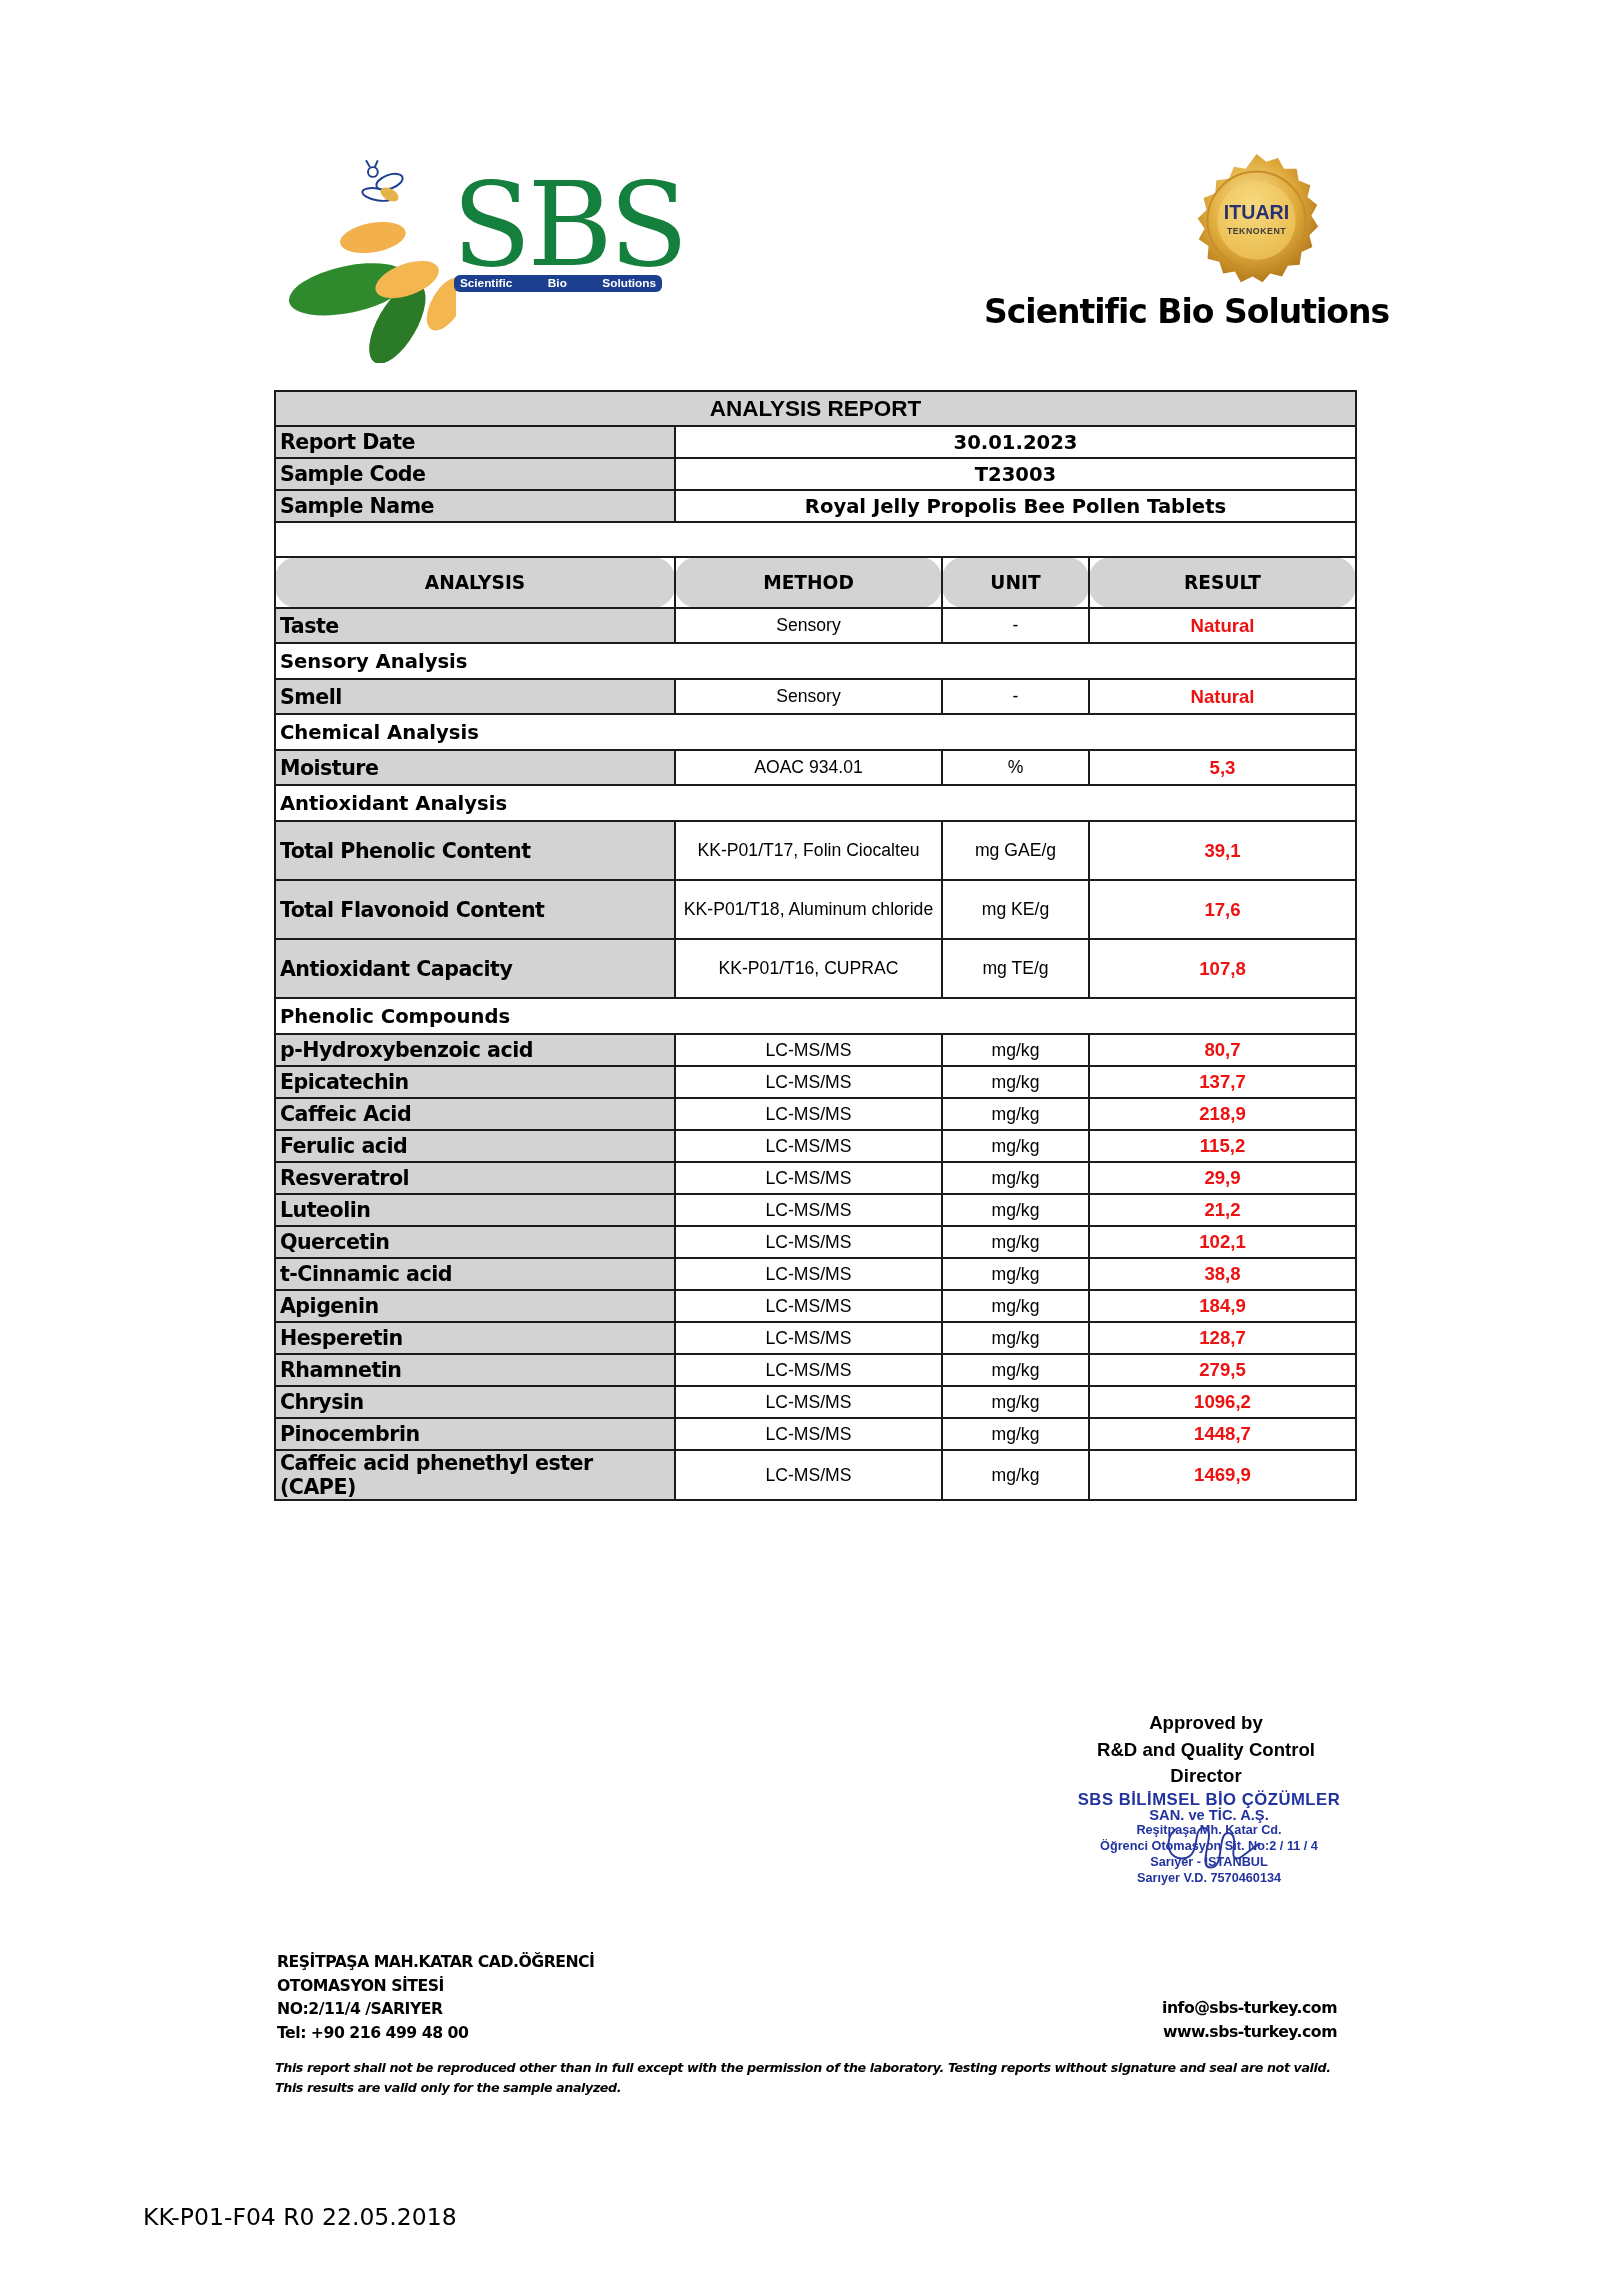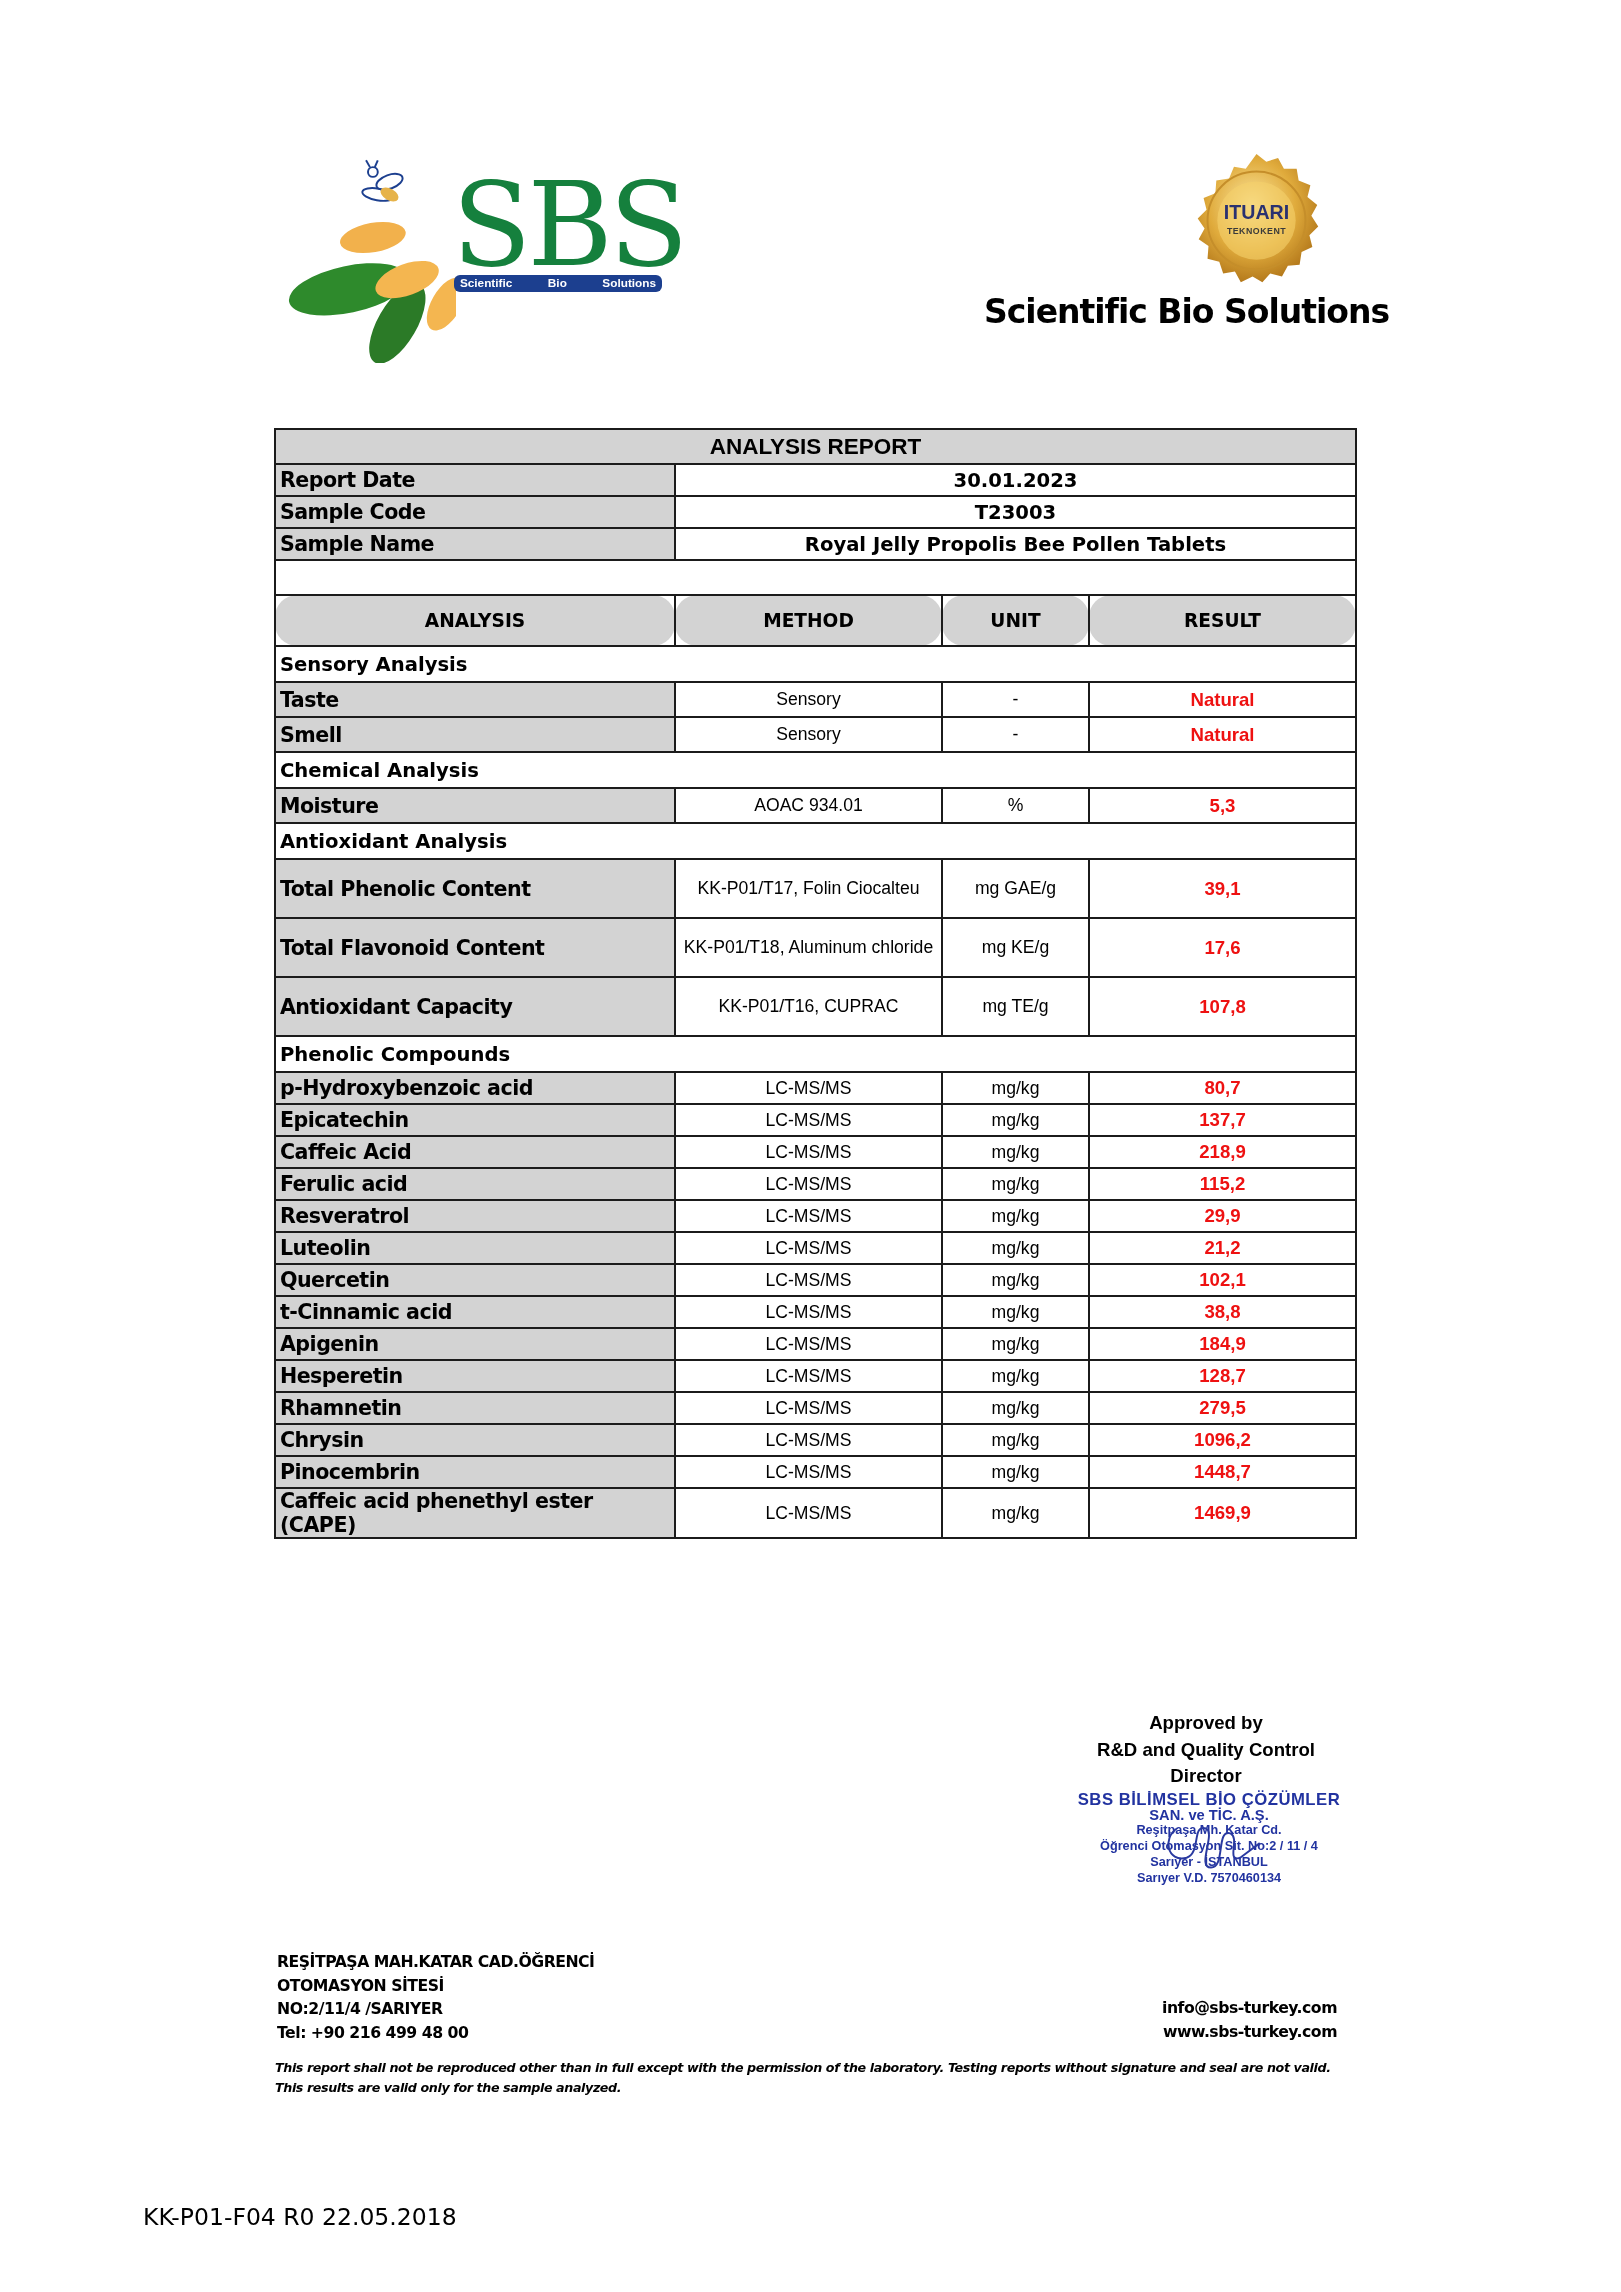--- a/index.html
+++ b/index.html
@@ -8,21 +8,21 @@
   .logo { position:absolute; left:280px; top:157px; width:392px; height:206px; }
   .logo-svg { position:absolute; left:0; top:0; }
   .logo-text { position:absolute; left:172px; top:9.8px; font-family:"DejaVu Serif", serif; font-size:116px; color:#15803d; letter-spacing:-3.9px; line-height:1; }
   .logo-bar { position:absolute; left:174px; top:118px; width:208px; height:16.7px; background:#1c3f8f; color:#fff; font-family:"Liberation Sans", sans-serif; font-weight:bold; font-size:11.8px; display:flex; justify-content:space-between; align-items:center; padding:0 5.9px; box-sizing:border-box;border-radius:6px; }
 
   .seal { position:absolute; left:1184px; top:152px; width:145px; height:145px; }
   .seal-text { position:absolute; left:0; top:51px; width:145px; text-align:center; font-weight:bold; color:#2a3170; font-size:19.6px; line-height:1; }
   .seal-sub { position:absolute; left:0; top:74px; width:145px; text-align:center; font-weight:bold; color:#3a3a3a; font-size:8.8px; letter-spacing:0.5px; }
   .company-title { position:absolute; left:984px; top:292px; font-weight:bold; font-size:33px; font-family:"DejaVu Sans", sans-serif; letter-spacing:-1px; }
 
-  table.report { position:absolute; left:274px; top:428px; width:1080px; border-collapse:collapse; table-layout:fixed; }
+  table.report { position:absolute; left:274px; top:390px; width:1080px; border-collapse:collapse; table-layout:fixed; }
   table.report td { border:2px solid #1b1b1b; padding:0 3.9px; font-size:19.6px; height:32px; box-sizing:border-box; }
   .c1 { width:400px; } .c2 { width:267px; } .c3 { width:147px; } .c4 { width:267px; }
   .gray { background:#d3d3d3; }
   .title-cell { text-align:center; font-weight:bold; font-size:22.5px !important; height:35px !important; }
   .label { font-weight:bold; font-size:20.6px !important; font-family:"DejaVu Sans", sans-serif; letter-spacing:-0.5px; }
   .value-bold { font-weight:bold; text-align:center; font-family:"DejaVu Sans", sans-serif; }
   .hdr { text-align:center; font-weight:bold; font-size:18.6px !important; height:51px !important; font-family:"DejaVu Sans", sans-serif;border-radius:22px; }
   .blank { height:35px !important; }
   .section { font-weight:bold; font-family:"DejaVu Sans", sans-serif; font-size:19.6px !important; height:36px !important; }
   .method, .unit { text-align:center; font-size:17.6px !important; font-family:"Liberation Sans", sans-serif; }
@@ -117,27 +117,27 @@
     <tr>
       <td colspan="4" class="blank"></td>
     </tr>
     <tr>
       <td class="gray hdr">ANALYSIS</td>
       <td class="gray hdr">METHOD</td>
       <td class="gray hdr">UNIT</td>
       <td class="gray hdr">RESULT</td>
     </tr>
   <tr>
-        <td colspan="4" class="section">Sensory Analysis</td>
-      </tr>
-      <tr>
         <td class="gray label row36">Taste</td>
         <td class="method row36">Sensory</td>
         <td class="unit row36">-</td>
         <td class="result row36">Natural</td>
+      </tr>
+      <tr>
+        <td colspan="4" class="section">Sensory Analysis</td>
       </tr>
       <tr>
         <td class="gray label row36">Smell</td>
         <td class="method row36">Sensory</td>
         <td class="unit row36">-</td>
         <td class="result row36">Natural</td>
       </tr>
       <tr>
         <td colspan="4" class="section">Chemical Analysis</td>
       </tr>

